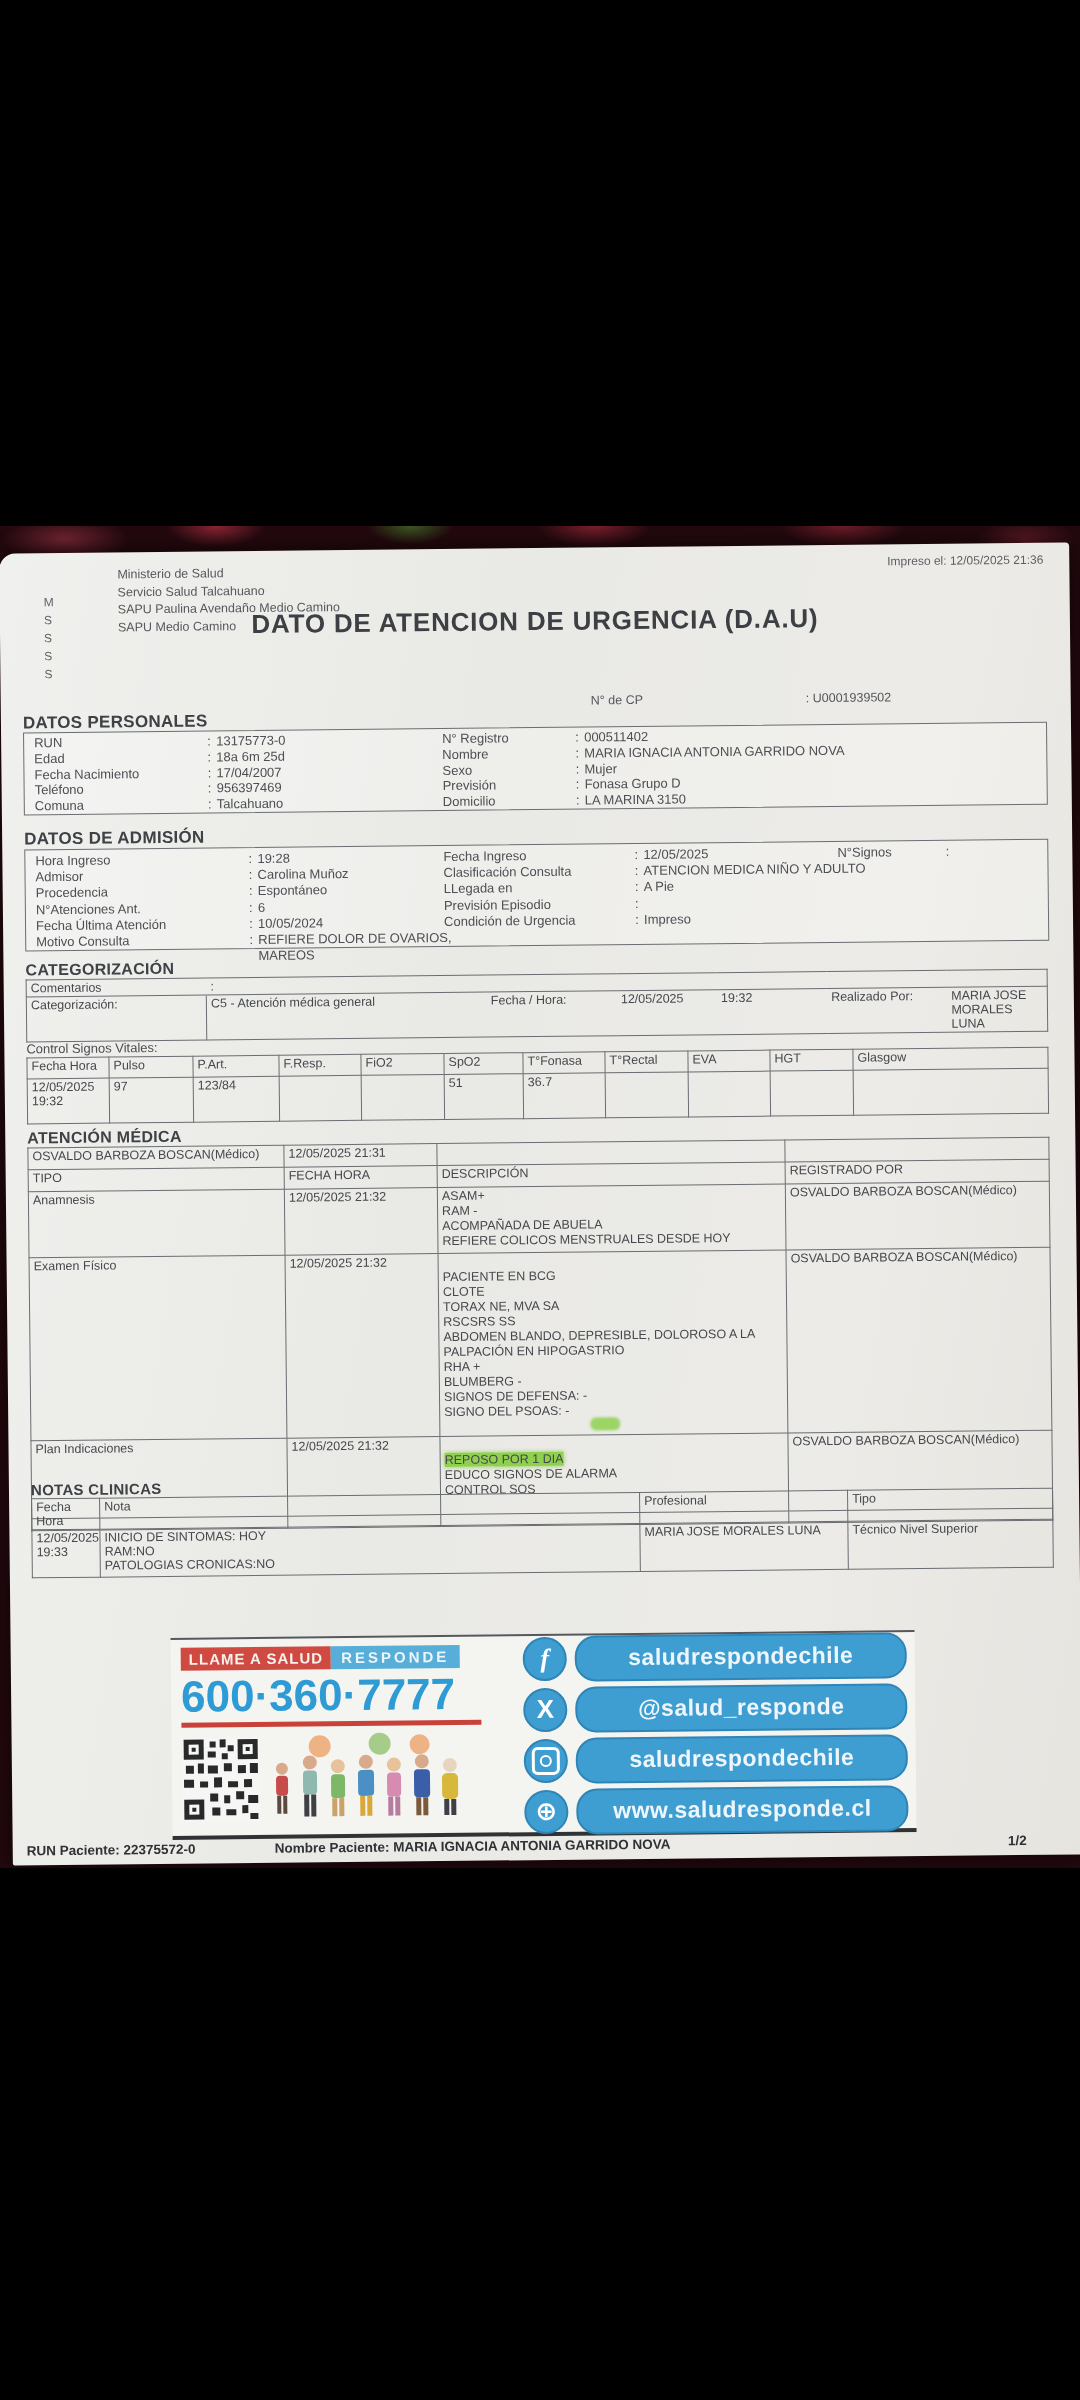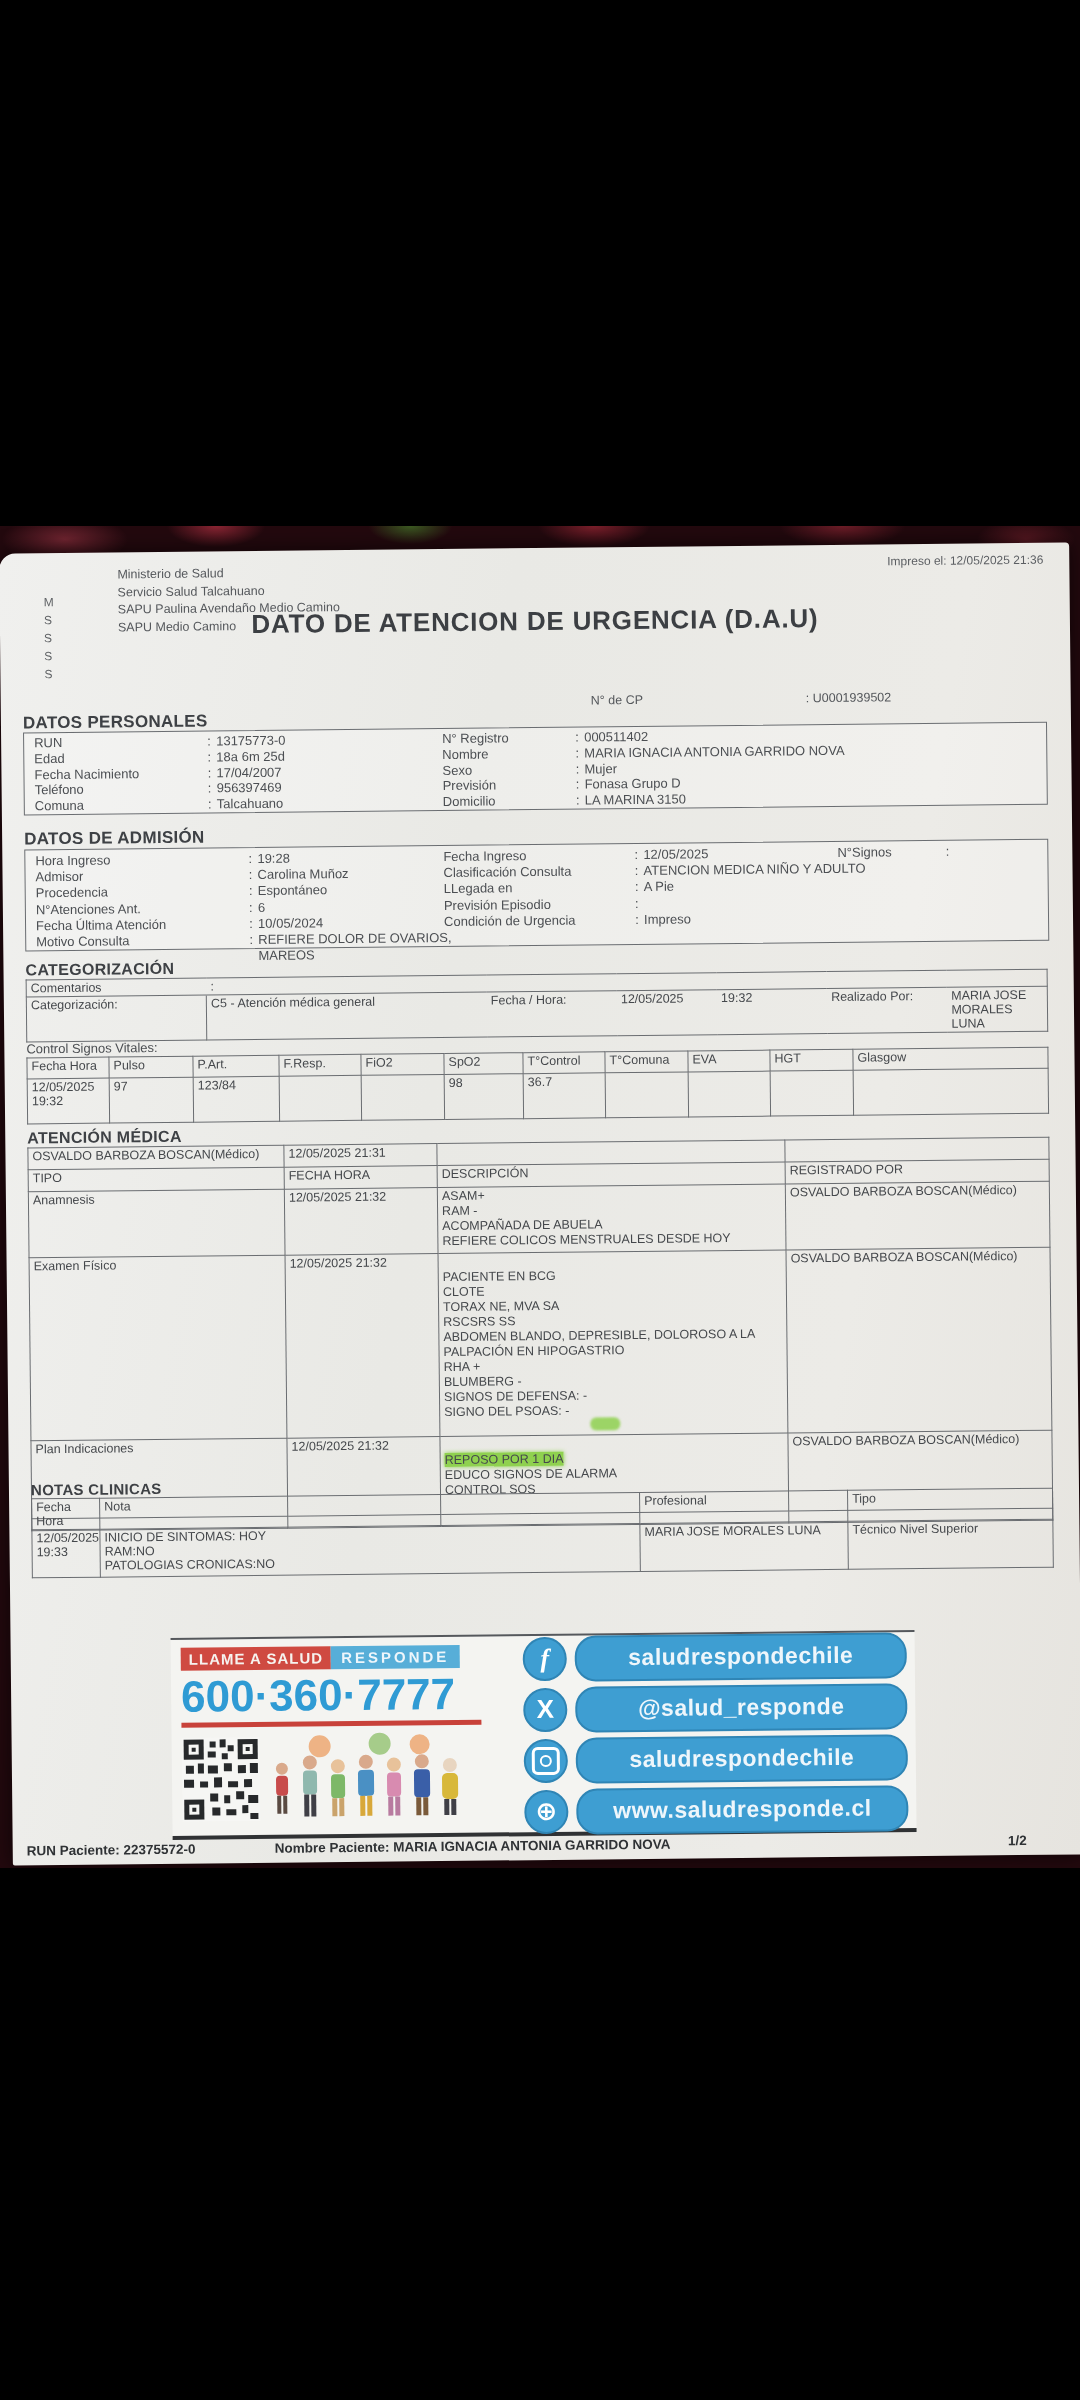--- a/index.html
+++ b/index.html
@@ -286,34 +286,34 @@
         <col style="width:83px">
       </colgroup>
     <tbody>
         <tr>
       <th>Fecha Hora</th>
           <th>Pulso</th>
       <th>P.Art.</th>
           <th>F.Resp.</th>
       <th>FiO2</th>
           <th>SpO2</th>
-      <th>T°Control</th>
-          <th>T°Comuna</th>
+      <th>T°Fonasa</th>
+          <th>T°Rectal</th>
       <th>EVA</th>
           <th>HGT</th>
       <th>Glasgow</th>
     </tr>
     <tr>
       <td>12/05/2025
 19:32</td>
           <td>97</td>
       <td>123/84</td>
           <td></td>
       <td></td>
-          <td>98</td>
+          <td>51</td>
       <td>36.7</td>
           <td></td>
       <td></td>
           <td></td>
       <td></td>
     </tr>
   </tbody>
     </table>
 
   <div class="abs sec-head" style="left:22px;top:576px;font-size:16px;">ATENCIÓN MÉDICA</div>

